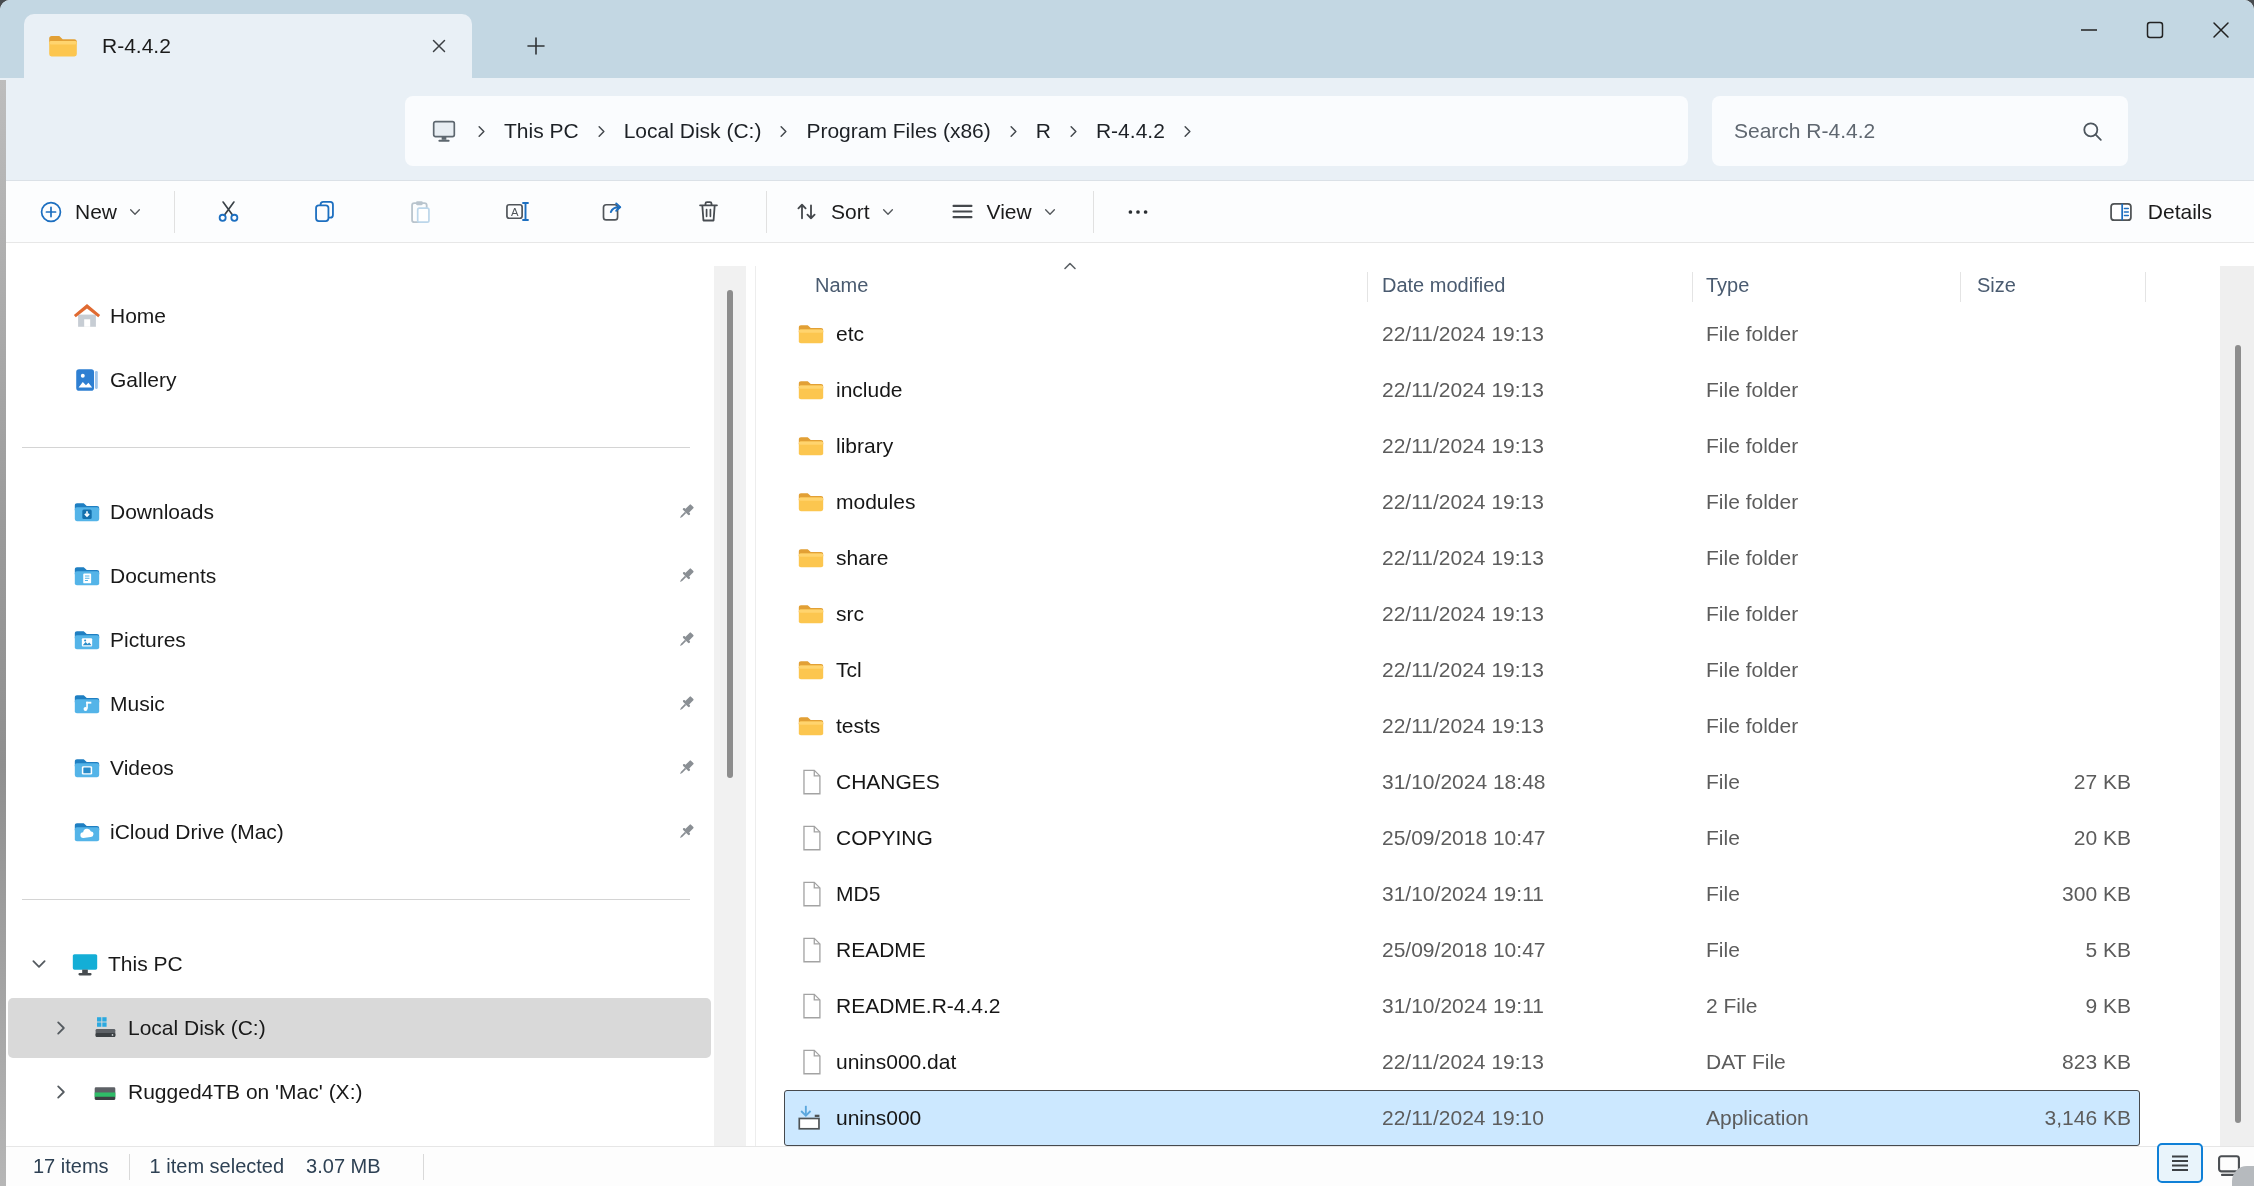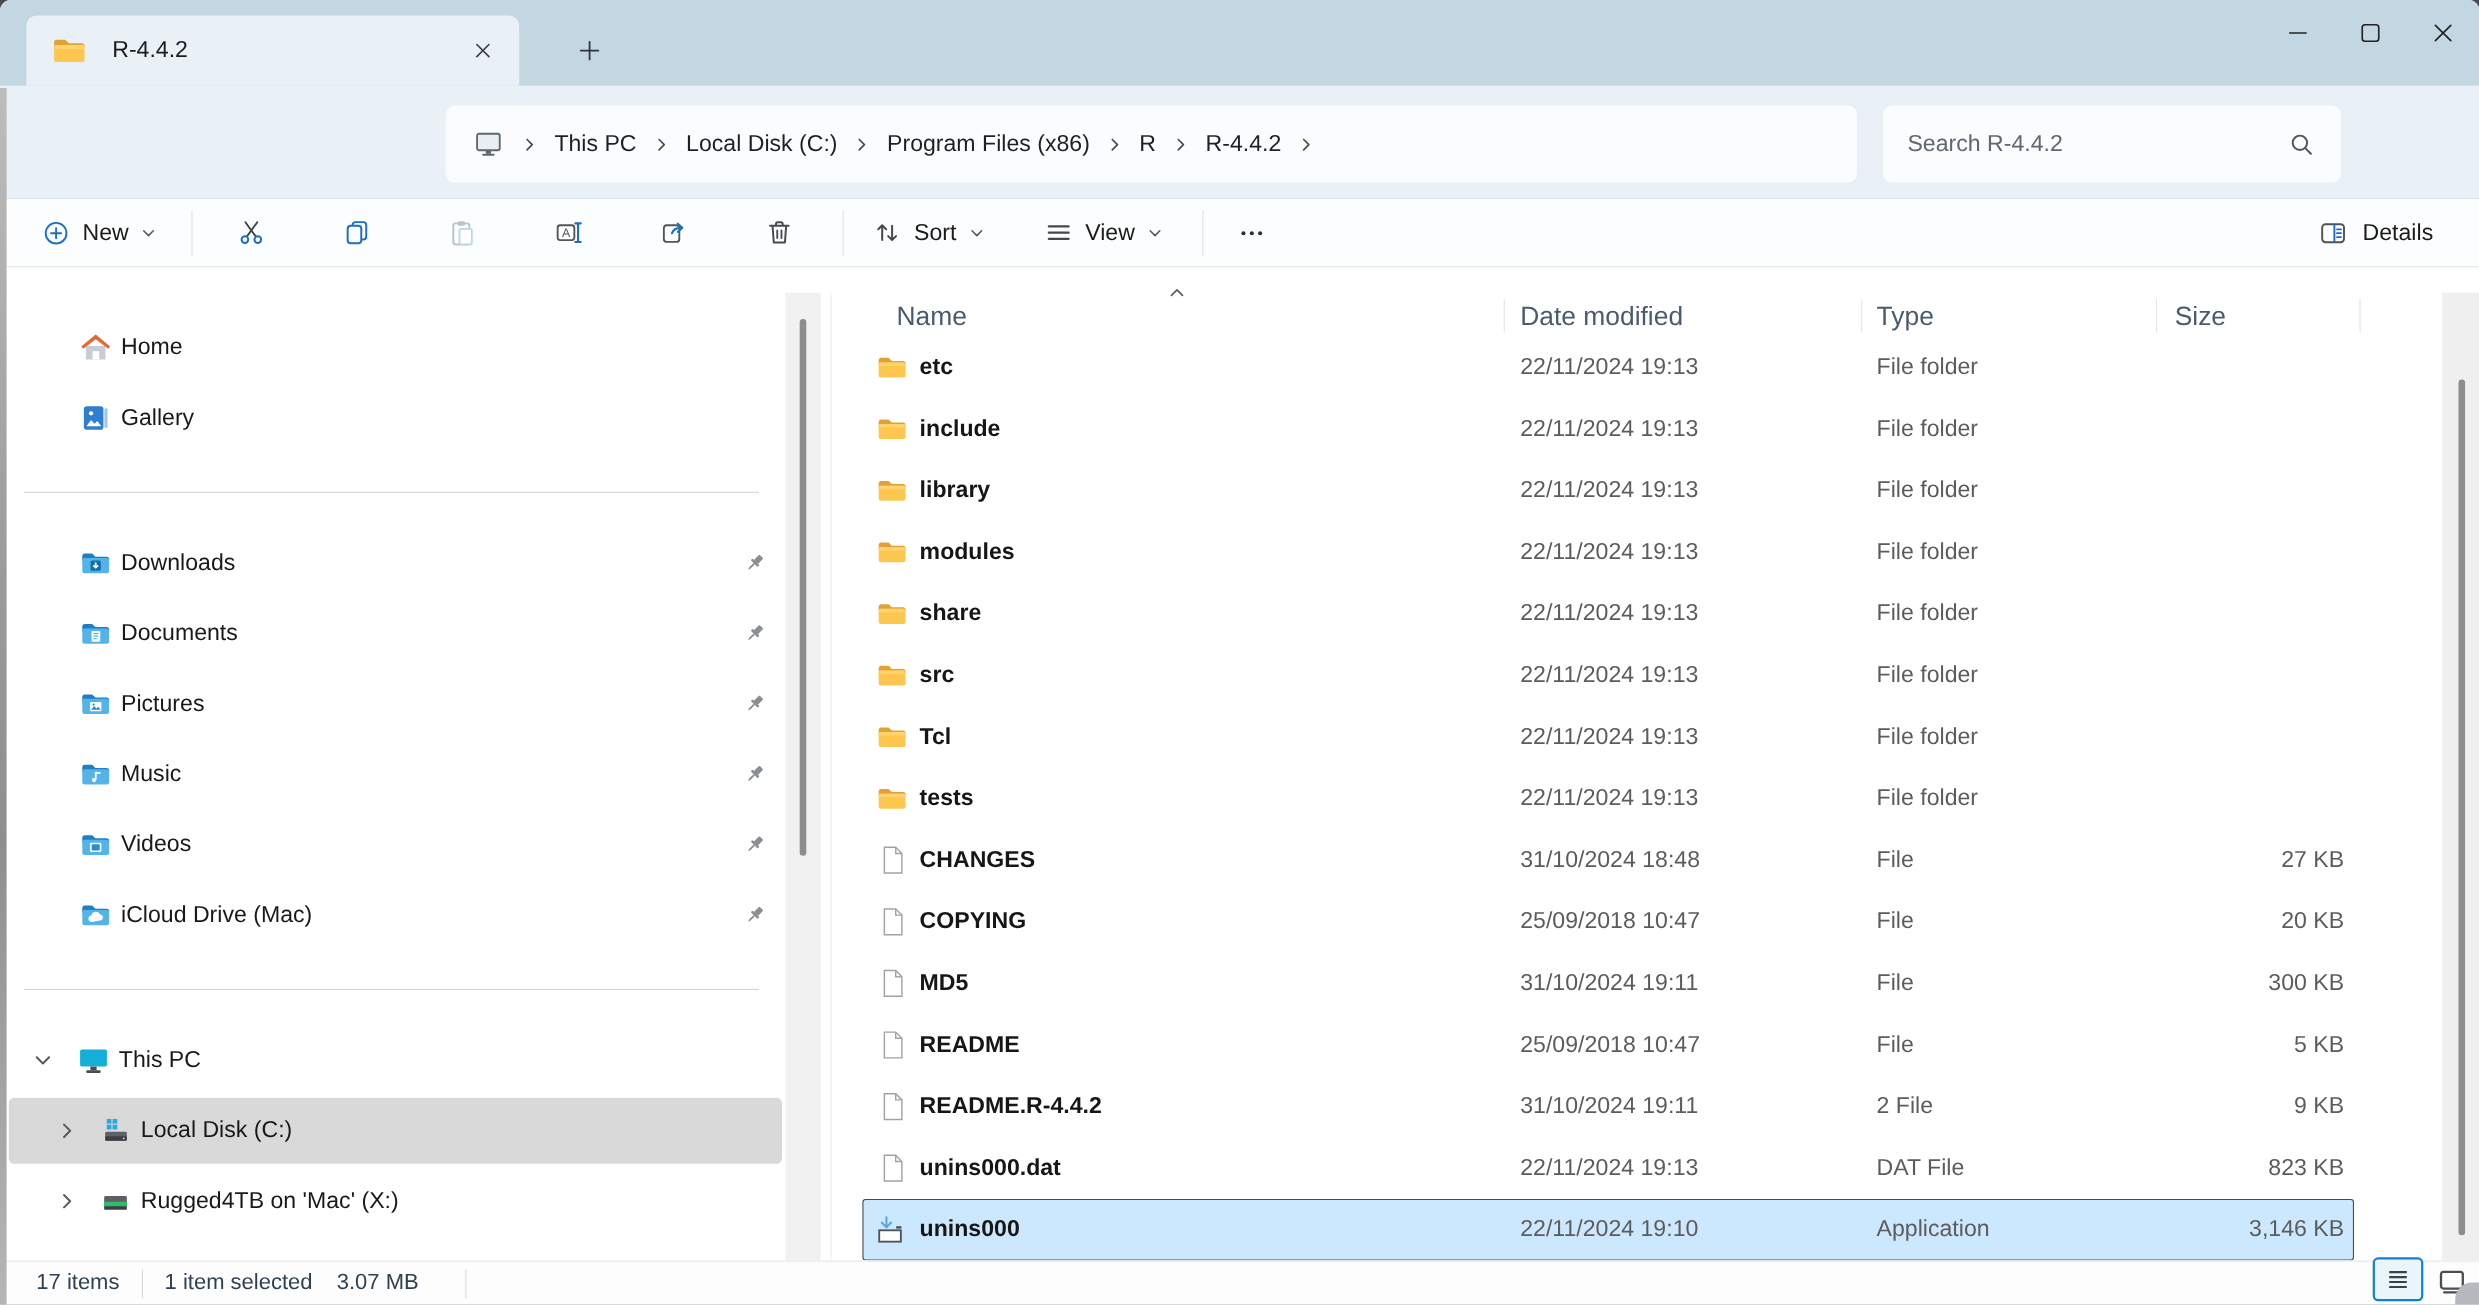--- a/index.html
+++ b/index.html
@@ -74,31 +74,31 @@
   .pin { position:absolute; right:14px; top:19px; width:22px; height:22px; }
   .sb-divider { height:68px; position:relative; }
   .sb-divider::after { content:""; position:absolute; left:22px; right:24px; top:33px; height:1px; background:#d4d4d4; }
   .sbscroll { position:absolute; left:714px; top:0; width:32px; bottom:0; background:#f1f1f1; }
   .sbscroll .thumb { position:absolute; left:13px; width:6px; top:24px; height:488px; background:#8d8d8d; border-radius:3px; }
   .pane-sep { position:absolute; left:755px; top:0; bottom:0; width:1px; background:#ededed; }
 
   
   .listpane { position:absolute; left:772px; top:0; width:1374px; bottom:0; }
   .lheader { position:absolute; left:0; right:0; top:0; height:40px; }
-  .lh-label { position:absolute; top:8px; font-size:24px; color:#4a5b70; white-space:nowrap; }
+  .lh-label { position:absolute; top:8px; font-size:20px; color:#4a5b70; white-space:nowrap; }
   .lh-name { left:43px; } .lh-date { left:610px;text-align:center; } .lh-type { left:934px; } .lh-size { left:1205px; }
   .lh-sep { position:absolute; top:6px; height:30px; width:1px; background:#e4e4e4; }
   .sort-caret { position:absolute; left:290px; top:-8px; width:16px; height:16px; color:#5c6166; }
   .rows { position:absolute; left:0; right:0; top:40px; bottom:0; overflow:hidden; }
   .file-row { display:grid; grid-template-columns:586px 324px 268px 1fr; align-items:center; height:56px;
               margin:0 6px 0 12px; padding-left:11px; border:1px solid transparent; border-radius:3px; }
   .file-row.selected { background:#cce8ff; border-color:#46494d; }
   .fname { display:flex; align-items:center; gap:10px; min-width:0; }
   .ficon { width:30px; height:30px; flex:0 0 30px; }
-  .fname-text { color:#161616; white-space:nowrap;font-weight:bold; }
+  .fname-text { color:#161616; white-space:nowrap; }
   .fdate,.ftype { color:#5c5c5c; white-space:nowrap; }
   .fsize { color:#5c5c5c; text-align:right; padding-right:8px; white-space:nowrap; }
   .vscroll { position:absolute; right:0; top:0; width:34px; bottom:0; background:#efefef; }
   .vscroll .thumb { position:absolute; left:15px; width:6px; top:79px; height:778px; background:#8d8d8d; border-radius:3px; }
 
   
   .statusbar { position:absolute; left:0; right:0; bottom:0; height:40px; background:#fdfdfd; border-top:1px solid #e6e6e6;
                display:flex; align-items:center; font-size:20px; color:#2e4154; }
   .st-items { margin-left:33px; }
   .st-sep { width:1px; height:26px; background:#d9d9d9; margin-left:20px; }

